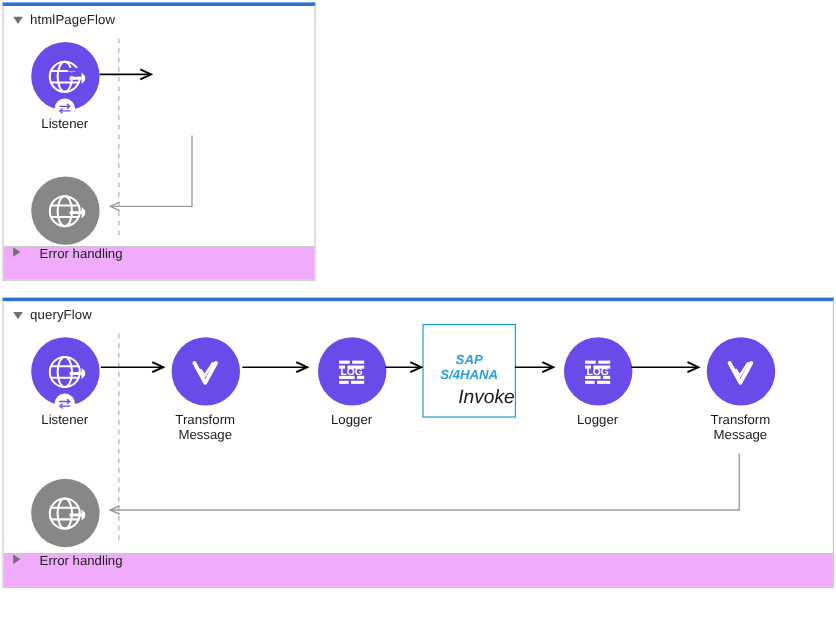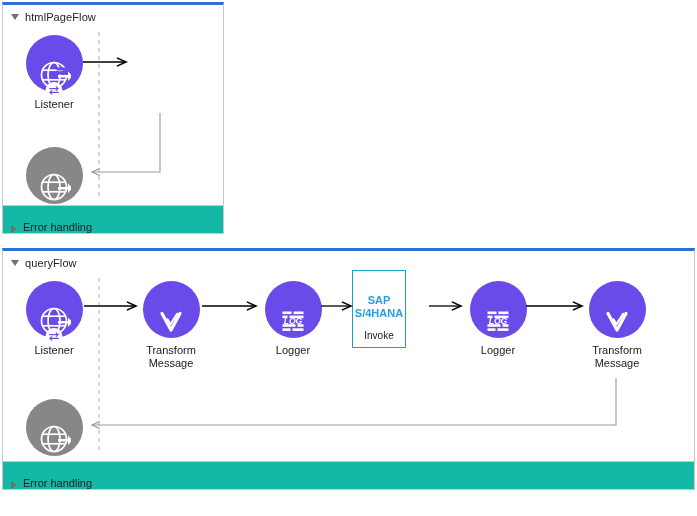--- a/index.html
+++ b/index.html
@@ -12,21 +12,21 @@
   }
   #stage { position: relative; width: 697px; height: 516px; background:#fff; }
 
   
   .flow-container {
     position: absolute;
     background: #ffffff;
     border: 1px solid #c8c8c8;
     border-top: 3px solid #2f6fd8;
   }
-  #htmlPageFlow-container { left: 2px; top: 2px; width: 222px; height: 232px; }
+  #htmlPageFlow-container { left: 2px; top: 2px; width: 261px; height: 232px; }
   #queryFlow-container    { left: 2px; top: 248px; width: 693px; height: 242px; padding-left: 28px; }
 
   .flow-header {
     position: absolute; left: 8px; top: 6px;
     display: flex; align-items: center; gap: 6px;
     font-size: 11px; color: #222; letter-spacing: 0.1px;
   }
   .tri-down {
     width: 0; height: 0;
     border-left: 4.5px solid transparent;
@@ -36,38 +36,38 @@
   .tri-right {
     width: 0; height: 0;
     border-top: 4.5px solid transparent;
     border-bottom: 4.5px solid transparent;
     border-left: 6px solid #707070;
   }
   .error-bar {
     position: absolute; left: 0; right: 0; bottom: 0;
     height: 28px;
     border-top: 1px solid #c8c8c8;
-    display: flex; align-items: flex-end; gap: 6px;
+    display: flex; align-items: flex-start; gap: 16px;
     padding-left: 8px;
     font-size: 11px; color: #222;
-    background: #14b8a6;
+    background: #f0abfc;
   }
 
   
   .node {
     position: absolute;
     width: 92px;
     text-align: center;
   }
   .circle {
     width: 57px; height: 57px;
     border-radius: 50%;
     margin: 0 auto;
     position: relative;
-    display: flex; align-items: flex-end; justify-content: center; font-style: italic;
+    display: flex; align-items: center; justify-content: center;
   }
   .circle.purple { background: #6a4ae8; }
   .circle.gray   { background: #878787; }
   .node-label {
     margin-top: 6px;
     font-size: 11px;
     line-height: 13px;
     color: #1a1a1a;
     white-space: pre-line;
   }
@@ -76,40 +76,40 @@
     left: 50%; bottom: -7px; transform: translateX(-50%);
     width: 17px; height: 17px;
     border-radius: 50%;
     background: #ffffff;
     display: flex; align-items: center; justify-content: center;
   }
 
   
   .invoke-box {
     position: absolute;
-    width: 54px; height: 78px;
+    width: 78px; height: 78px;
     border: 1.6px solid #1e9fc4;
     background: #ffffff;
     display: flex; flex-direction: column;
-    align-items: center; justify-content: center;
+    align-items: center; justify-content: center; font-style: italic;
   }
   .invoke-conn {
     color: #2a9fe0;
     font-size: 11px;
     font-weight: bold;
     line-height: 13px;
     text-align: center;
     margin-top: -4px;
   }
   .invoke-label {
     position: absolute;
     bottom: 6px; left: 0; right: 0;
-    font-size: 10px;
+    font-size: 16px;
     color: #1a1a1a;
-    text-align: center;
+    text-align: right;
   }
 
   
   .wires { position: absolute; left:0; top:0; width:697px; height:516px; pointer-events:none; }
 </style>
 </head>
 <body>
 
 <div id="stage">
 

